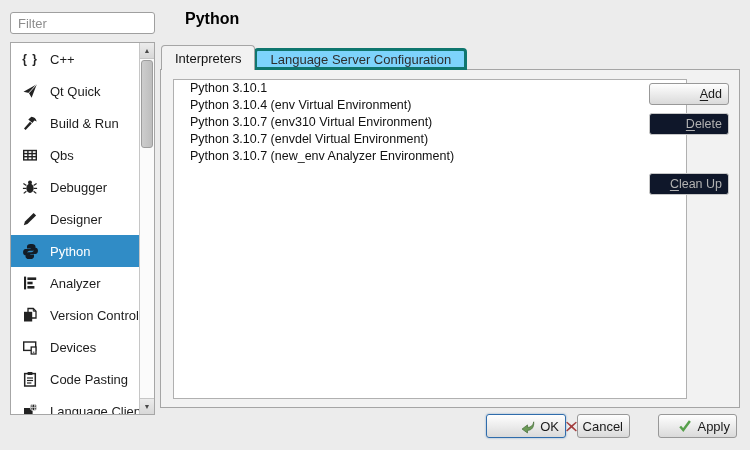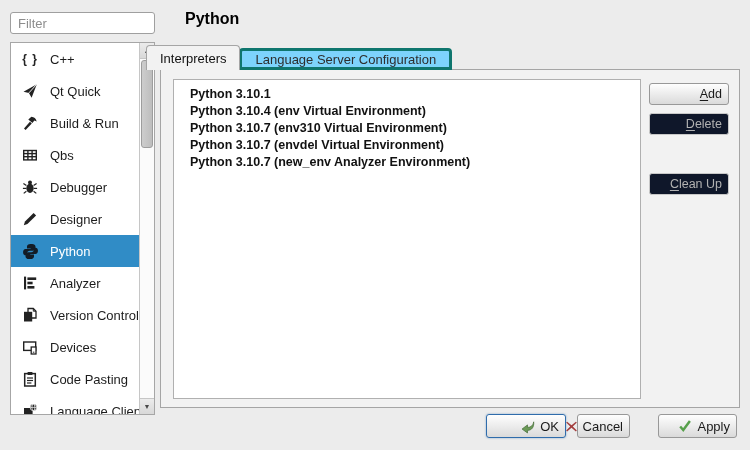--- a/index.html
+++ b/index.html
@@ -26,33 +26,33 @@
   .sb-scroll{position:absolute;right:0;top:0;bottom:0;width:14px;background:#fbfbfb;border-left:1px solid #c6c6c6;}
   .sb-btn{position:absolute;left:0;width:14px;height:15px;background:linear-gradient(#ececec,#d8d8d8);
     display:flex;align-items:center;justify-content:center;font-size:7px;color:#4a4a4a;}
   .sb-btn.up{top:0;border-bottom:1px solid #c6c6c6;}
   .sb-btn.down{bottom:0;border-top:1px solid #c6c6c6;}
   .sb-thumb{position:absolute;left:1px;top:17px;width:10px;height:86px;background:linear-gradient(90deg,#cdcdcd,#bdbdbd);
     border:1px solid #9d9d9d;border-radius:3px;}
 
   
   .page-title{position:absolute;left:185px;top:10px;font-size:16px;font-weight:bold;color:#000;}
-  .tabbar{position:absolute;left:143px;top:45px;height:25px;display:flex;align-items:flex-end;z-index:3;}
+  .tabbar{position:absolute;left:158px;top:45px;height:25px;display:flex;align-items:flex-end;z-index:3;}
   .tab{box-sizing:border-box;display:flex;align-items:center;padding:0 13px;font-size:13px;white-space:nowrap;}
   .tab.active{height:25px;background:#f2f2f2;border:1px solid #a5a5a5;border-bottom:none;
     border-radius:4px 4px 0 0;margin-left:3px;position:relative;z-index:4;color:#111;}
   .tab.inactive{height:22px;background:#7dd3fc;border:3px solid #0f766e;border-radius:4px 4px 0 0;
     margin-left:-1px;color:#2e2e2e;}
 
   .panel{position:absolute;left:160px;top:69px;width:580px;height:339px;box-sizing:border-box;
     background:#f2f2f2;border:1px solid #a5a5a5;}
 
   
-  .interp-list{position:absolute;left:12px;top:9px;width:468px;height:320px;box-sizing:border-box;
-    background:#fff;border:1px solid #b0b0b0;padding-top:6px;overflow:hidden;font-weight:bold;}
+  .interp-list{position:absolute;left:12px;top:9px;width:514px;height:320px;box-sizing:border-box;
+    background:#fff;border:1px solid #b0b0b0;overflow:hidden;}
   .interp-item{height:17px;line-height:17px;padding-left:16px;font-size:12.5px;color:#111;white-space:nowrap;}
 
   
   .btn{box-sizing:border-box;background:linear-gradient(#fefefe,#dadada);border:1px solid #989898;
     border-radius:3px;font-size:13px;color:#1a1a1a;display:flex;align-items:center;justify-content:flex-end;
     gap:5px;font-family:"Liberation Sans", sans-serif;cursor:default;}
   .action-btn{position:absolute;left:488px;width:80px;height:22px;font-size:12.5px;}
   .action-btn.disabled{background:#0f172a;border-color:#c8c8c8;color:#b2b2b2;}
   .mn{text-decoration:underline;text-underline-offset:2px;}
 

